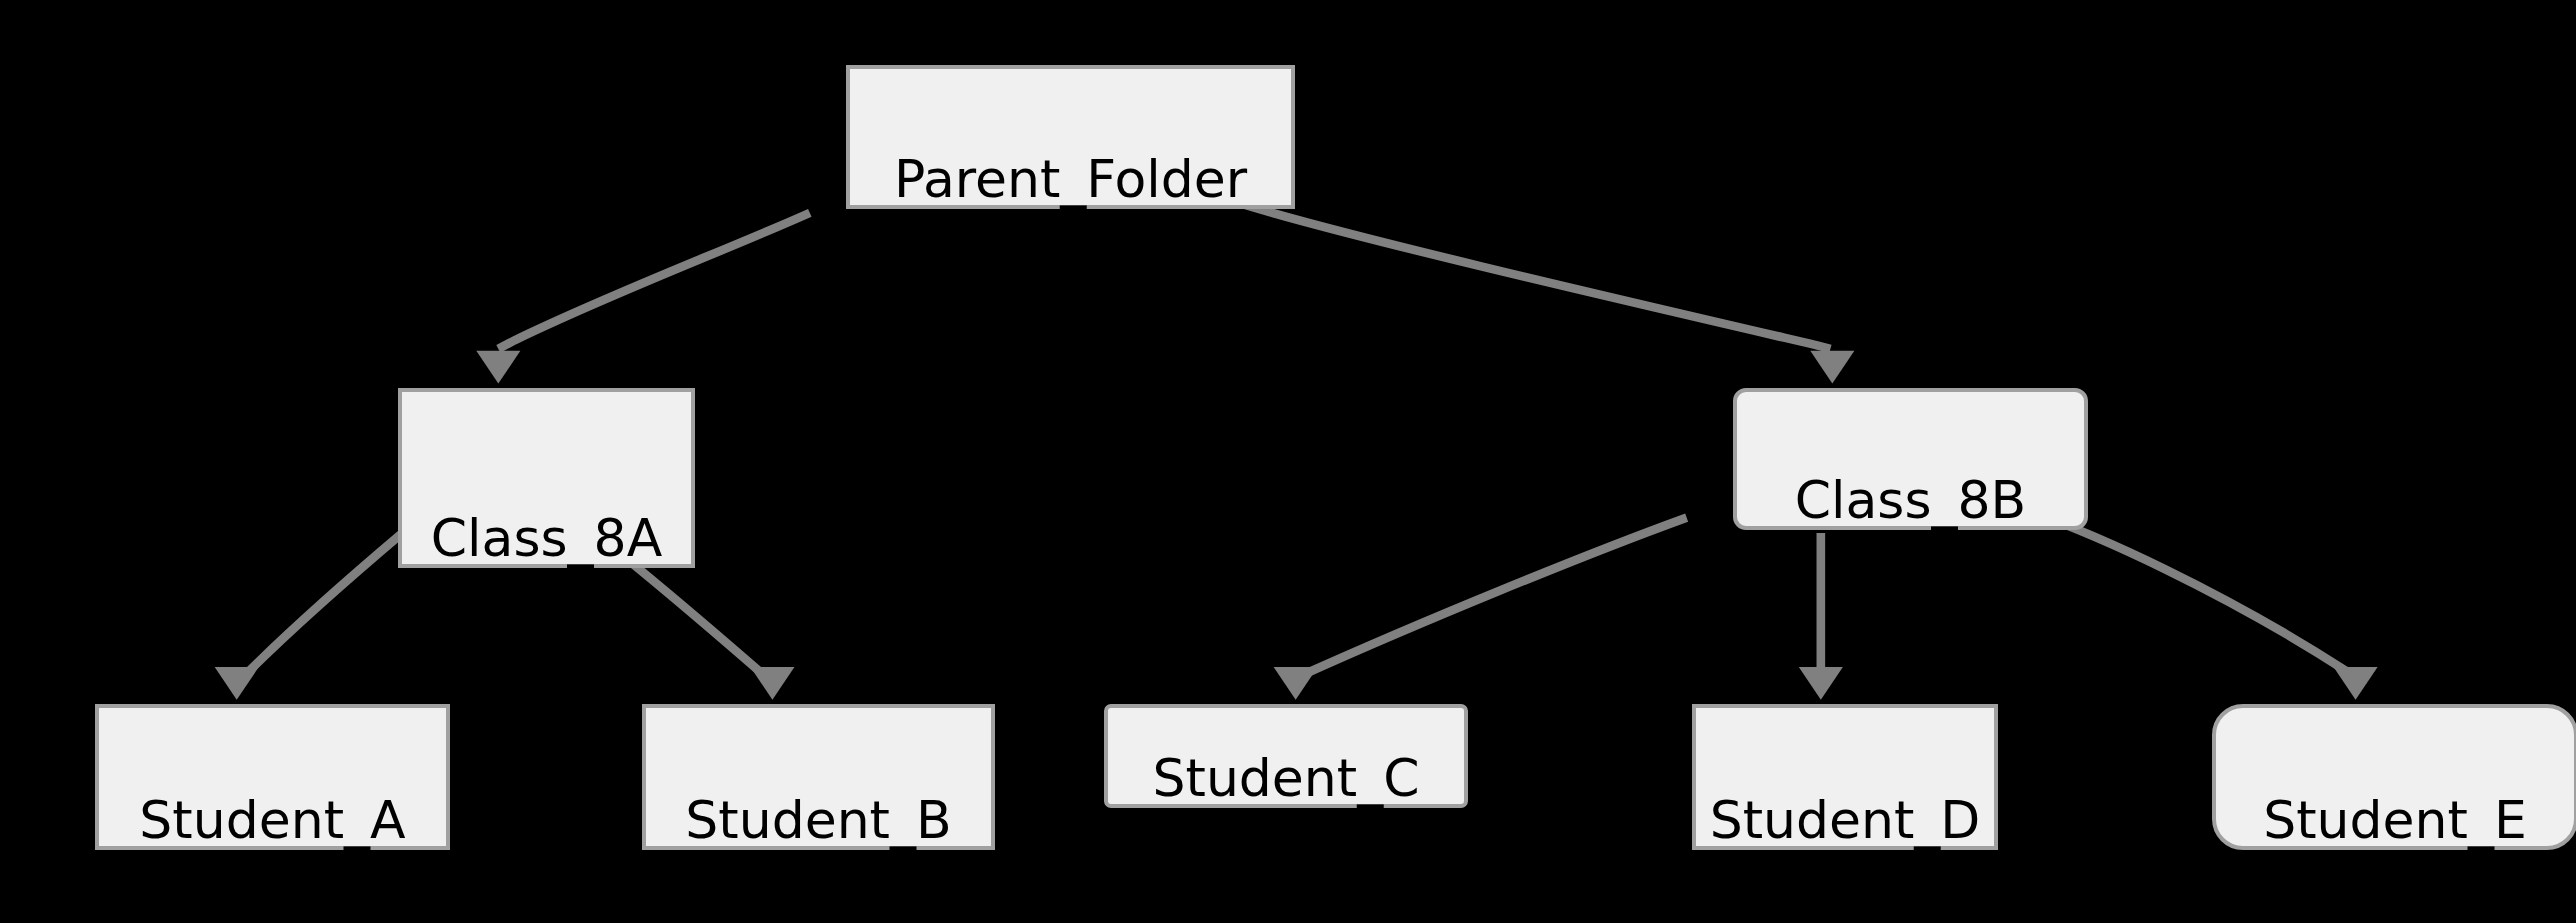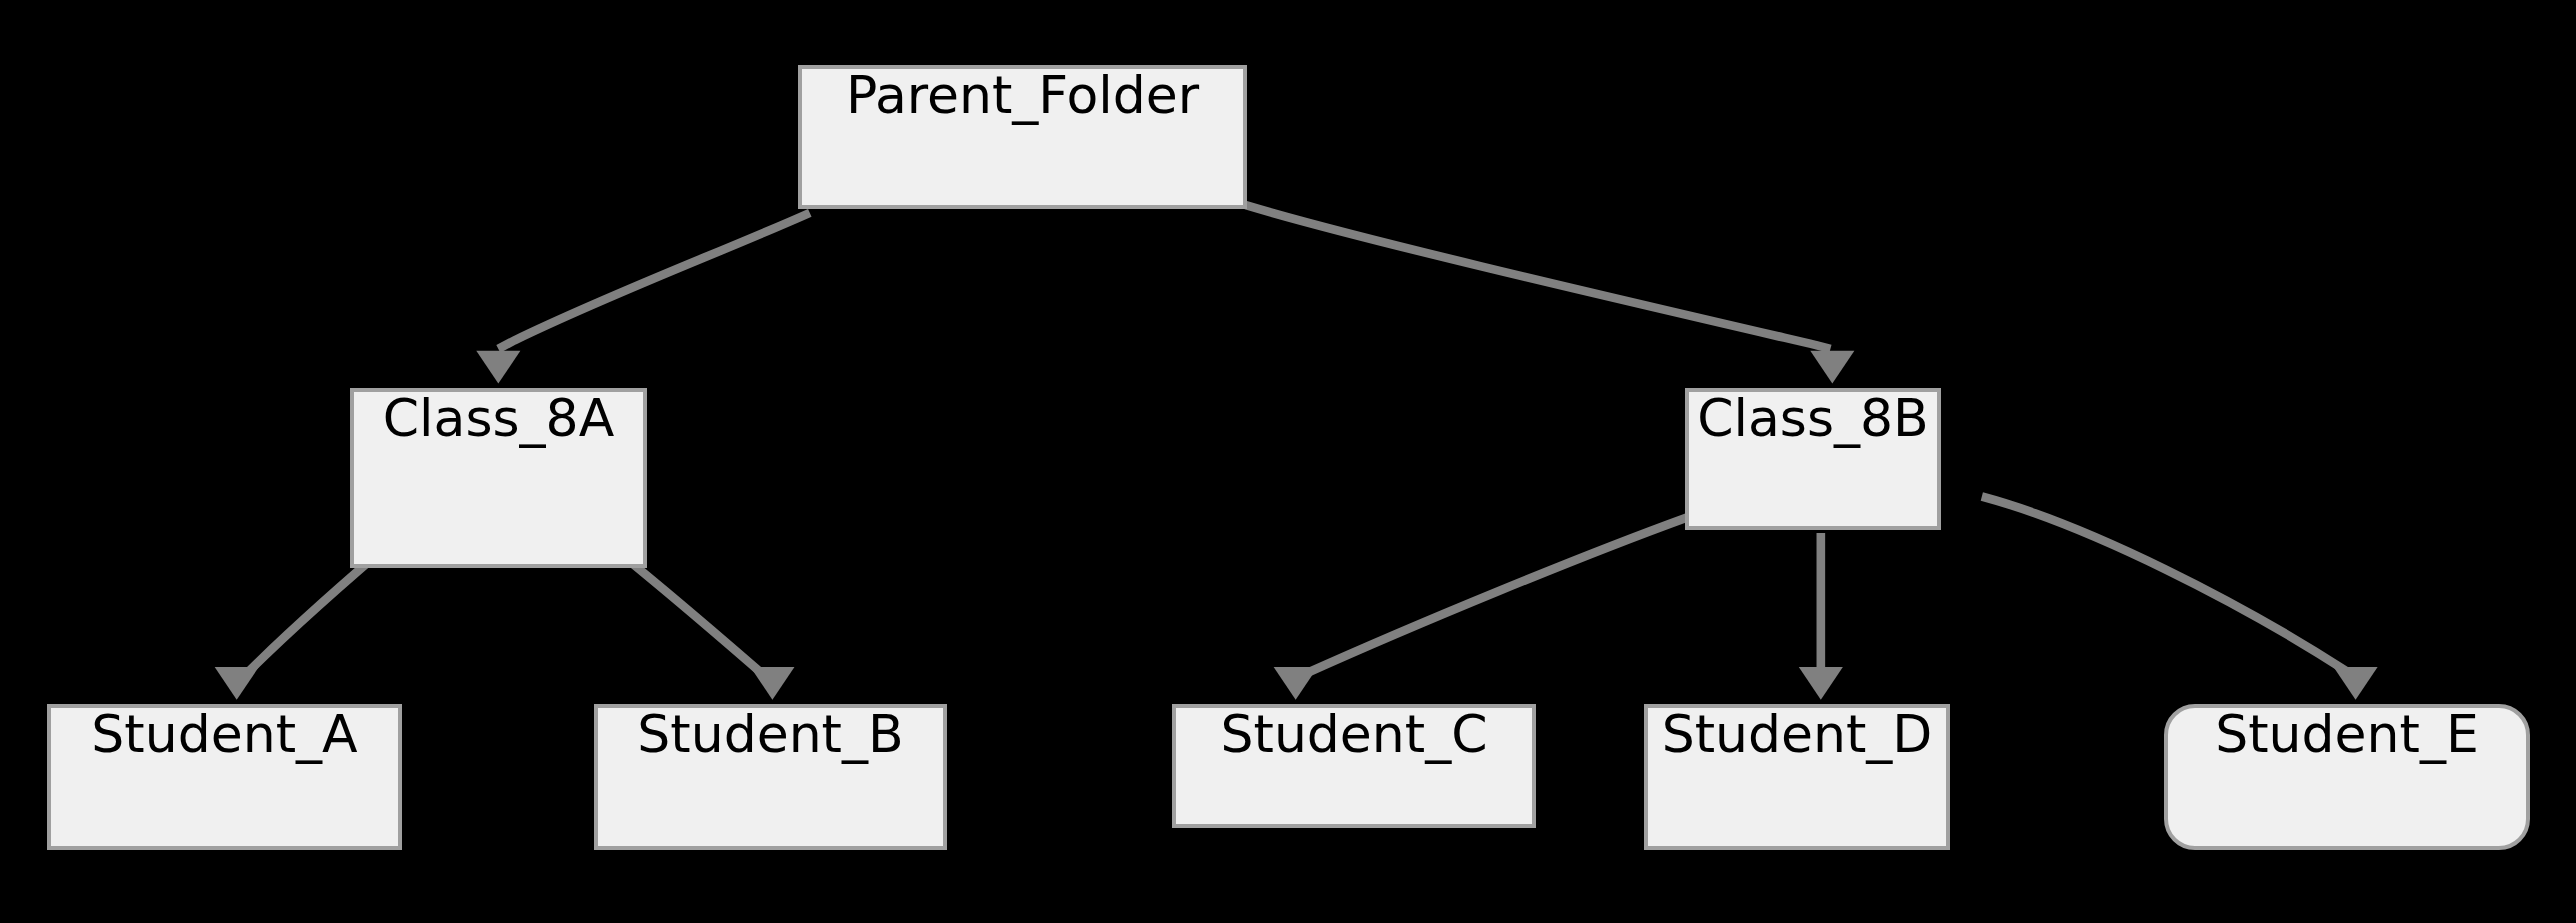--- a/index.html
+++ b/index.html
@@ -21,23 +21,24 @@
     left: 0;
     width: 2576px;
     height: 924px;
   }
   .node-box {
     position: absolute;
     box-sizing: border-box;
     background: #f0f0f0;
     border: 4.8px solid #a0a0a0;
     display: flex;
-    align-items: flex-start;
+    align-items: flex-end;
     justify-content: center;
     z-index: 5;
+    margin-left: 48px;
   }
   .node-label {
     color: #000000;
     font-size: 52px;
     line-height: 1;
     white-space: nowrap;
     letter-spacing: 0px;
   }
 </style>
 </head>
@@ -66,30 +67,30 @@
       </g>
   </svg>
 
   <div id="nodes-layer">
       <div class="node-box" style="left: 798px; top: 65px; width: 449px; height: 144px;">
         <span class="node-label">Parent_Folder</span>
       </div>
       <div class="node-box" style="left: 350px; top: 388px; width: 297px; height: 180px;">
         <span class="node-label">Class_8A</span>
       </div>
-      <div class="node-box" style="left: 1685px; top: 388px; width: 256px; height: 142px;">
+      <div class="node-box" style="left: 1685px; top: 388px; width: 355px; height: 142px; border-radius: 13px;">
         <span class="node-label">Class_8B</span>
       </div>
       <div class="node-box" style="left: 47px; top: 704px; width: 355px; height: 146px;">
         <span class="node-label">Student_A</span>
       </div>
       <div class="node-box" style="left: 594px; top: 704px; width: 353px; height: 146px;">
         <span class="node-label">Student_B</span>
       </div>
-      <div class="node-box" style="left: 1172px; top: 704px; width: 364px; height: 124px;">
+      <div class="node-box" style="left: 1056px; top: 704px; width: 364px; height: 104px; border-radius: 7px;">
         <span class="node-label">Student_C</span>
       </div>
       <div class="node-box" style="left: 1644px; top: 704px; width: 306px; height: 146px;">
         <span class="node-label">Student_D</span>
       </div>
       <div class="node-box" style="left: 2164px; top: 704px; width: 366px; height: 146px; border-radius: 31px;">
         <span class="node-label">Student_E</span>
       </div>
     </div>
 

